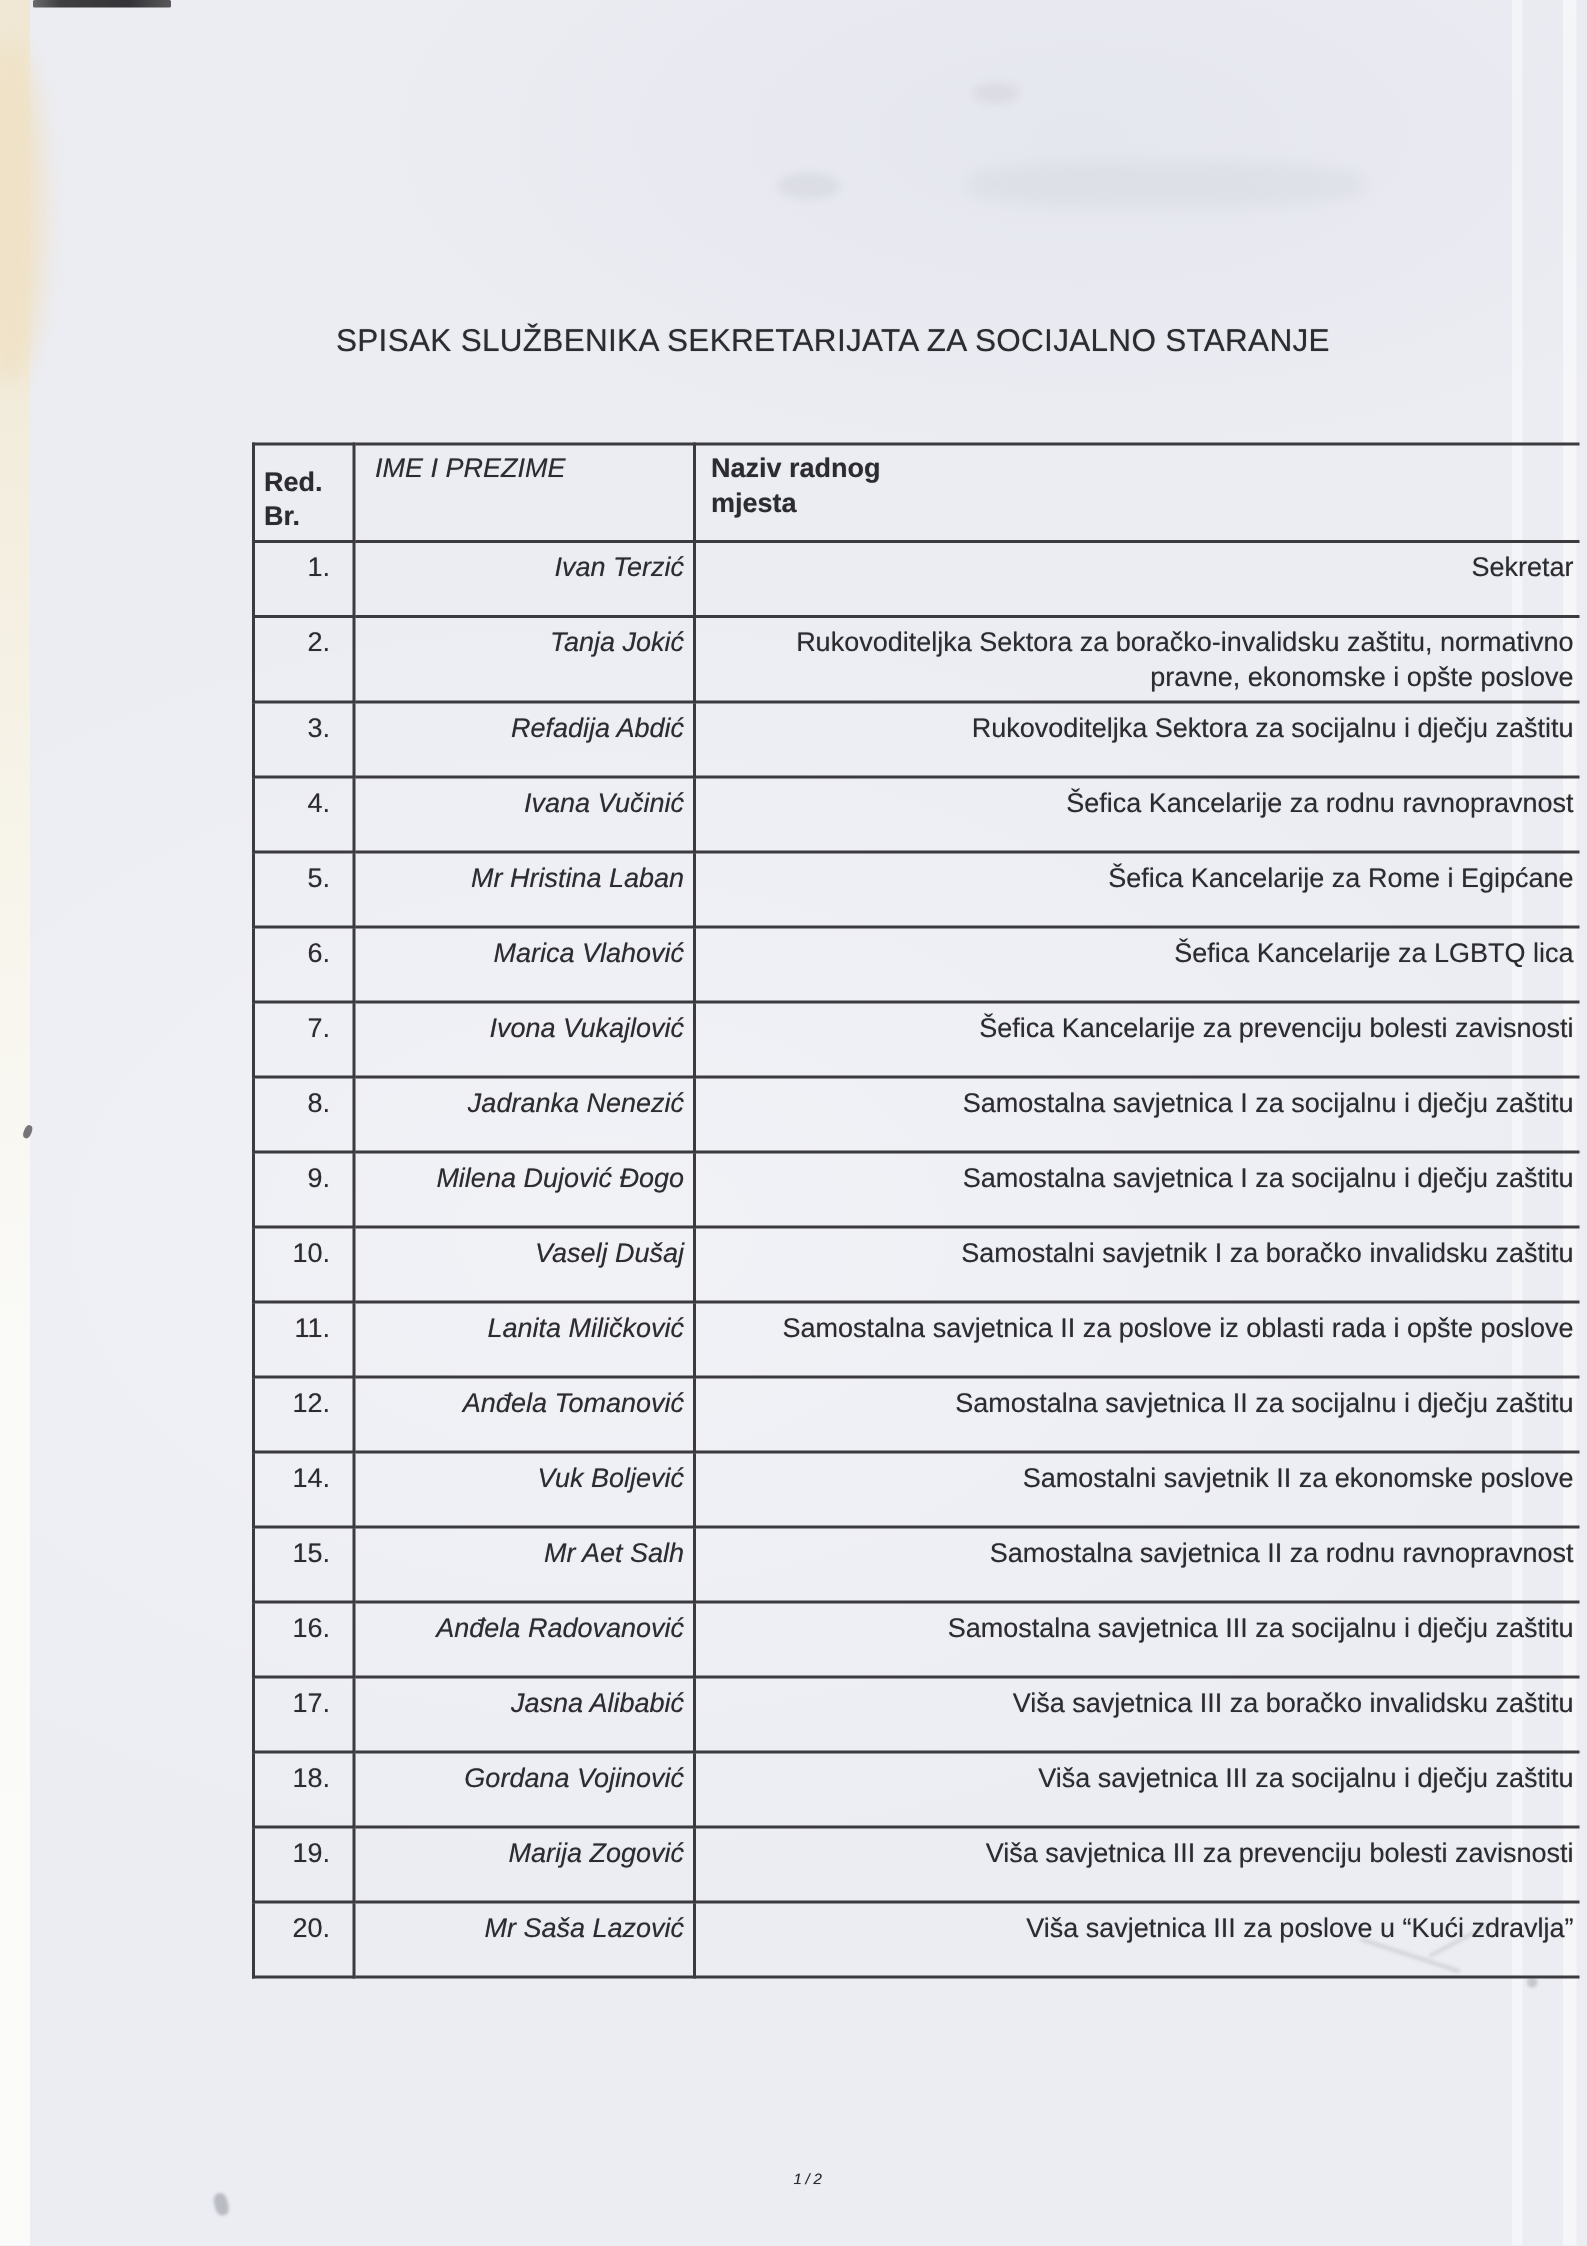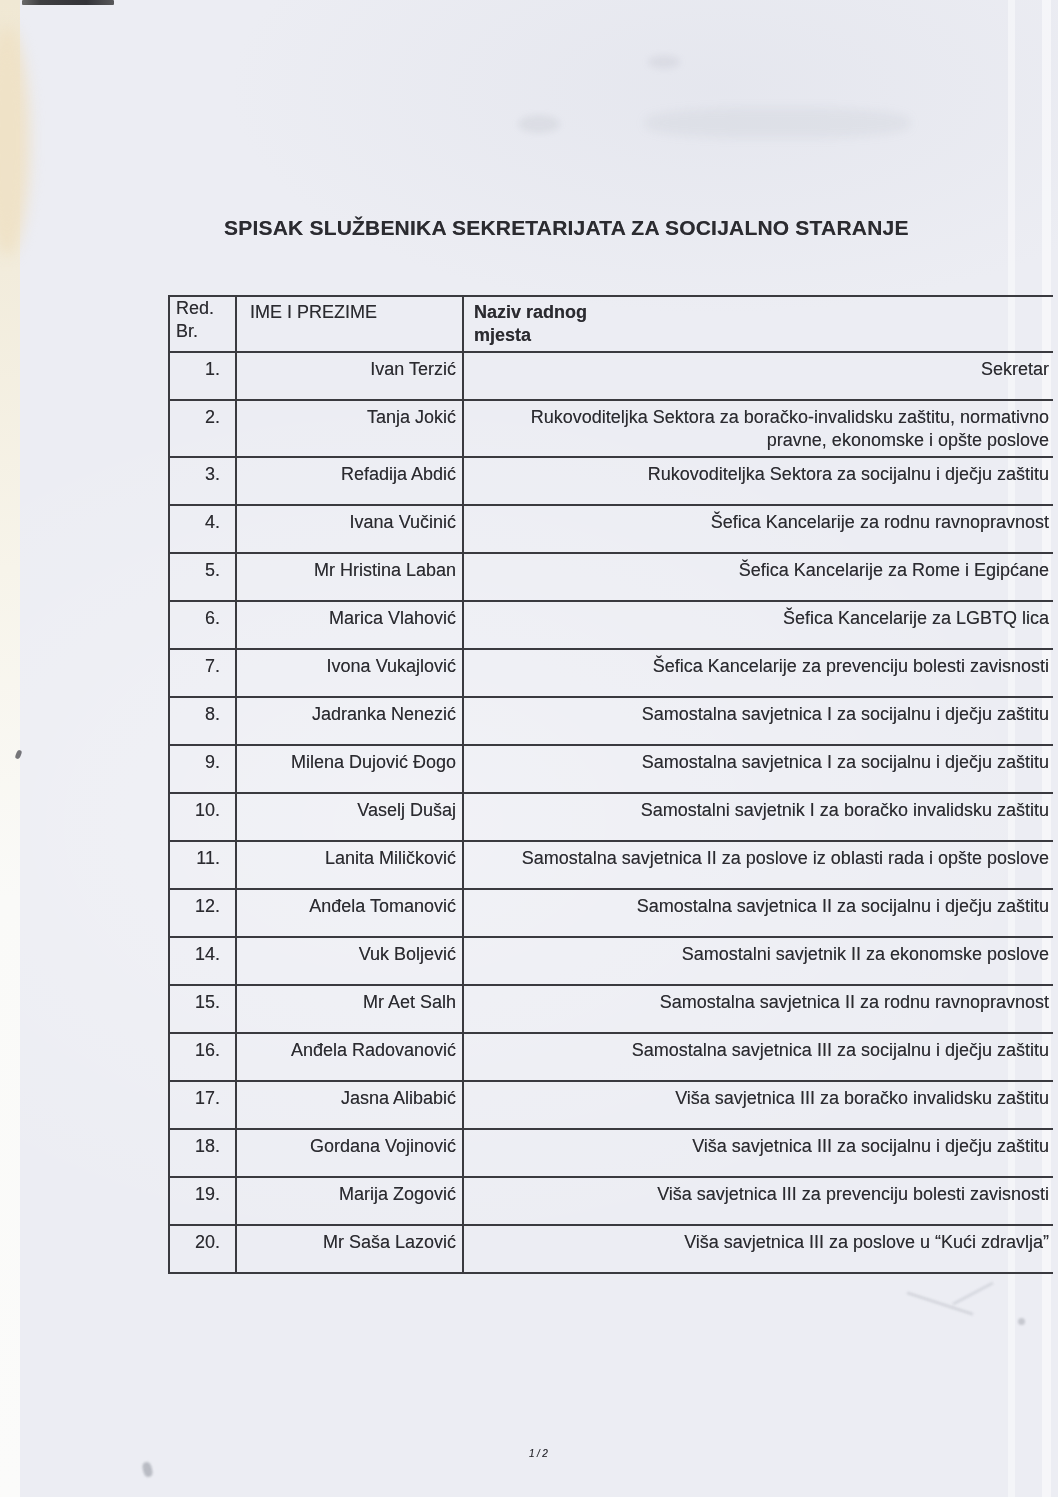--- a/index.html
+++ b/index.html
@@ -37,39 +37,39 @@
   .speck-left{ left:16px; top:750px; width:5px; height:9px; background:#55555a; opacity:.8; border-radius:40%; transform:rotate(22deg); }
   .speck-bottom{ left:143px; top:1462px; width:9px; height:15px; background:rgba(90,95,105,0.35); filter:blur(1px); transform:rotate(-14deg); border-radius:40%; }
   .mark-br-1{ left:905px; top:1302px; width:70px; height:3px; background:rgba(108,113,124,0.18); filter:blur(1px); transform:rotate(18deg); border-radius:2px; }
   .mark-br-2{ left:950px; top:1292px; width:46px; height:3px; background:rgba(108,113,124,0.16); filter:blur(1px); transform:rotate(-28deg); border-radius:2px; }
   .mark-br-dot{ left:1018px; top:1318px; width:7px; height:7px; background:rgba(100,105,116,0.28); filter:blur(1px); border-radius:50%; }
   .streak-1{ left:1008px; top:0; width:7px; height:1497px; background:rgba(255,255,255,0.45); }
   .streak-2{ left:1042px; top:0; width:9px; height:1497px; background:rgba(255,255,255,0.5); }
 
   .doc-title{
     position:absolute; left:224px; top:216px; margin:0;
-    font-size:21px; font-weight:700; letter-spacing:0.2px; white-space:nowrap;
+    font-size:21px; font-weight:400; letter-spacing:0.2px; white-space:nowrap;
     text-shadow:0 0 0.6px rgba(43,43,48,0.55);
   }
   table.officials{
     position:absolute; left:168px; top:295px; width:884px;
     border-collapse:collapse; table-layout:fixed;
     text-shadow:0 0 0.5px rgba(43,43,48,0.5);
   }
   col.w-num{ width:67px; } col.w-name{ width:227px; } col.w-title{ width:590px; }
   th,td{
     border-top:2px solid var(--line); border-bottom:2px solid var(--line);
     vertical-align:top; font-size:18px; line-height:23px;
     white-space:pre-line; text-align:left; font-weight:400;
   }
   .c-num{ border-left:2px solid var(--line); border-right:2px solid var(--line); }
-  .c-name{ border-right:2px solid var(--line); padding:5px 6px 0 13px; }
+  .c-name{ border-right:2px solid var(--line); padding:5px 6px 20px 13px;font-style:italic; }
   .c-title{ border-right:none; padding:5px 4px 4px 10px; }
   thead th{ height:53px; }
-  thead .c-num{ font-weight:400; padding:0 2px 4px 6px; }
+  thead .c-num{ font-weight:700; padding:13px 2px 4px 6px; }
   thead .c-name{ font-weight:400; padding-top:4px; }
   thead .c-title{ font-weight:700; padding-top:4px;margin-top:20px; }
   tbody td{ height:48px;text-align:right; }
   tbody .c-num{ text-align:right; padding:5px 15px 4px 2px; }
   .page-num{
     position:absolute; left:529px; top:1448px;
     font-size:10px; font-style:italic; letter-spacing:2.5px;
     text-shadow:0 0 0.5px rgba(43,43,48,0.5);
   }
 </style>

